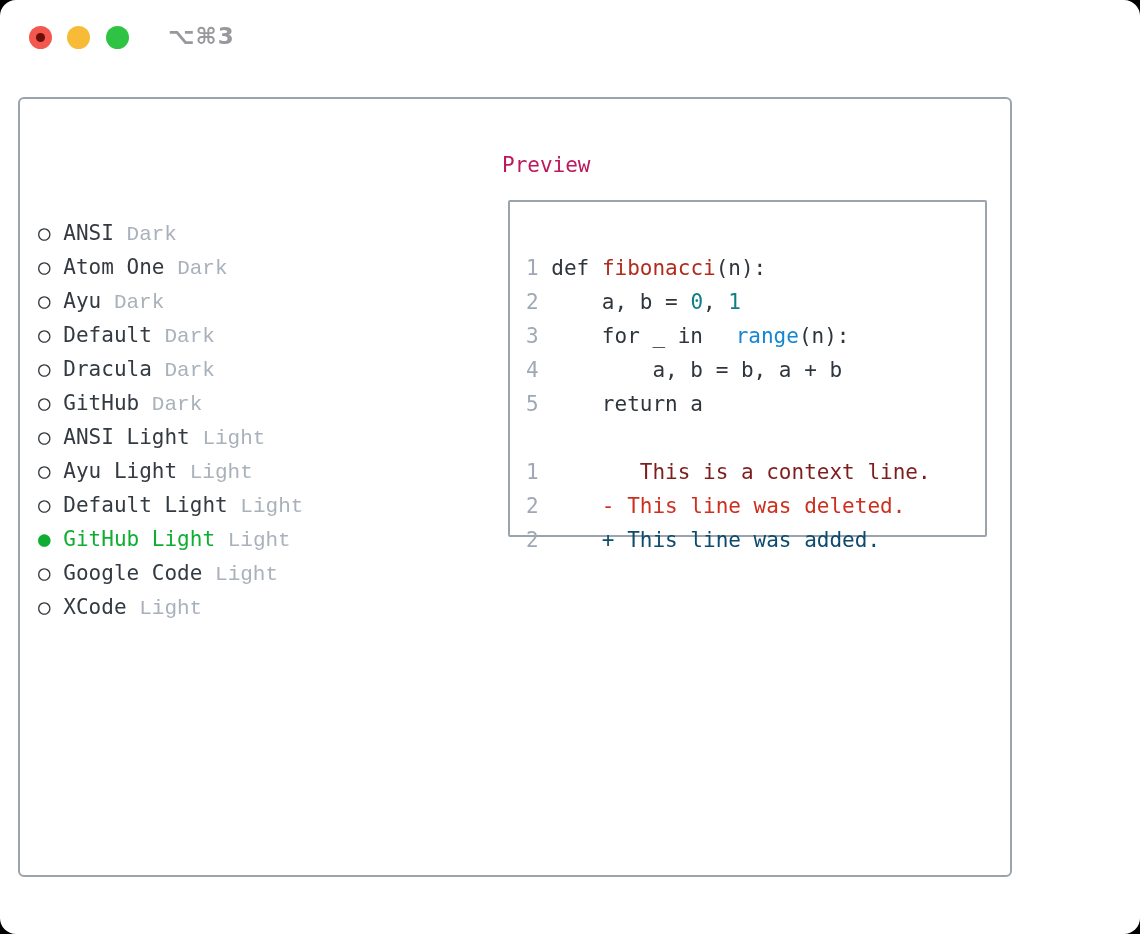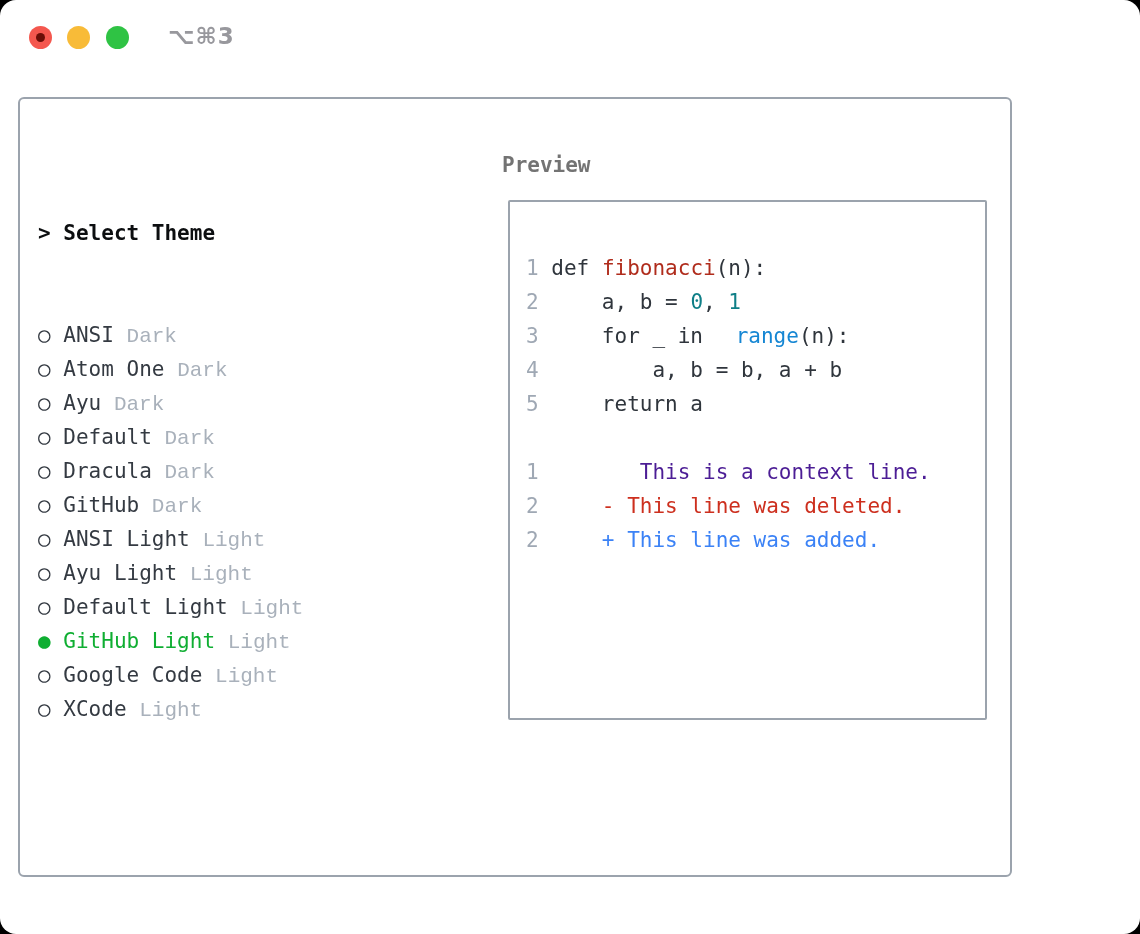--- a/index.html
+++ b/index.html
@@ -41,56 +41,55 @@
     font-size:21px;line-height:34px;white-space:pre;color:#343a42;
   }
   .row{height:34px;}
   .hdr{font-weight:700;color:#0c0e10;}
   .muted{color:#a9b1bb;font-family:Liberation Mono, monospace;}
   .sel{color:#0fae32;}
   .apply-hdr{color:#0c0e10;padding-left:25px;}
   
   .preview-label{
     position:absolute;left:502px;top:148px;height:34px;line-height:34px;
-    font-size:21px;font-weight:700;color:#737373;
+    font-size:21px;font-weight:400;color:#be185d;
   }
   .preview-box{
     position:absolute;left:508px;top:200px;
-    width:479px;height:520px;
+    width:479px;height:337px;
     border:2px solid #9ba3ad;border-radius:2px;
     background:#fff;box-sizing:border-box;
   }
   .preview-lines{
     position:absolute;left:16px;top:49px;right:0;
     font-size:21px;line-height:34px;white-space:pre;
   }
   .code-line{height:34px;}
   .sg-linenum{color:#9fa8b4;}
   .sg-code{color:#2f353c;}
   .sg-function{color:#b02c1c;}
   .sg-number{color:#0f7f87;}
   .sg-builtin{color:#1586d3;margin-left:20px;}
-  .sg-context{color:#4c1d95;}
+  .sg-context{color:#7f1d1d;}
   .sg-deleted{color:#cd2f1e;}
-  .sg-added{color:#3b82f6;text-align:right;}
+  .sg-added{color:#0c4a6e;text-align:right;}
 </style>
 </head>
 <body>
 
 <div class="window">
 
   <div class="traffic red"></div>
   <div class="traffic yellow"></div>
   <div class="traffic green"></div>
   <div class="win-title">⌥⌘3</div>
 
   <div class="main-box"></div>
 
   <div class="left-col">
-    <div class="row hdr"><span>&gt;</span> <span>Select Theme</span></div>
     <div id="theme-list"><div class="row"><span>○</span> <span>ANSI</span> <span class="muted">Dark</span></div><div class="row"><span>○</span> <span>Atom One</span> <span class="muted">Dark</span></div><div class="row"><span>○</span> <span>Ayu</span> <span class="muted">Dark</span></div><div class="row"><span>○</span> <span>Default</span> <span class="muted">Dark</span></div><div class="row"><span>○</span> <span>Dracula</span> <span class="muted">Dark</span></div><div class="row"><span>○</span> <span>GitHub</span> <span class="muted">Dark</span></div><div class="row"><span>○</span> <span>ANSI Light</span> <span class="muted">Light</span></div><div class="row"><span>○</span> <span>Ayu Light</span> <span class="muted">Light</span></div><div class="row"><span>○</span> <span>Default Light</span> <span class="muted">Light</span></div><div class="row"><span class="sel">●</span> <span class="sel">GitHub Light</span> <span class="muted">Light</span></div><div class="row"><span>○</span> <span>Google Code</span> <span class="muted">Light</span></div><div class="row"><span>○</span> <span>XCode</span> <span class="muted">Light</span></div></div>
     <div class="row"></div>
     
     
     
   </div>
 
   <div class="preview-label">Preview</div>
   <div class="preview-box">
     <div class="preview-lines" id="preview-lines"><div class="code-line"><span class="sg-linenum">1 </span><span class="sg-code">def </span><span class="sg-function">fibonacci</span><span class="sg-code">(n):</span></div><div class="code-line"><span class="sg-linenum">2</span><span class="sg-code">     a, b = </span><span class="sg-number">0</span><span class="sg-code">, </span><span class="sg-number">1</span></div><div class="code-line"><span class="sg-linenum">3</span><span class="sg-code">     for _ in </span><span class="sg-builtin">range</span><span class="sg-code">(n):</span></div><div class="code-line"><span class="sg-linenum">4</span><span class="sg-code">         a, b = b, a + b</span></div><div class="code-line"><span class="sg-linenum">5</span><span class="sg-code">     return a</span></div><div class="code-line"></div><div class="code-line"><span class="sg-linenum">1</span><span class="sg-context">        This is a context line.</span></div><div class="code-line"><span class="sg-linenum">2</span><span class="sg-deleted">     - This line was deleted.</span></div><div class="code-line"><span class="sg-linenum">2</span><span class="sg-added">     + This line was added.</span></div></div>

